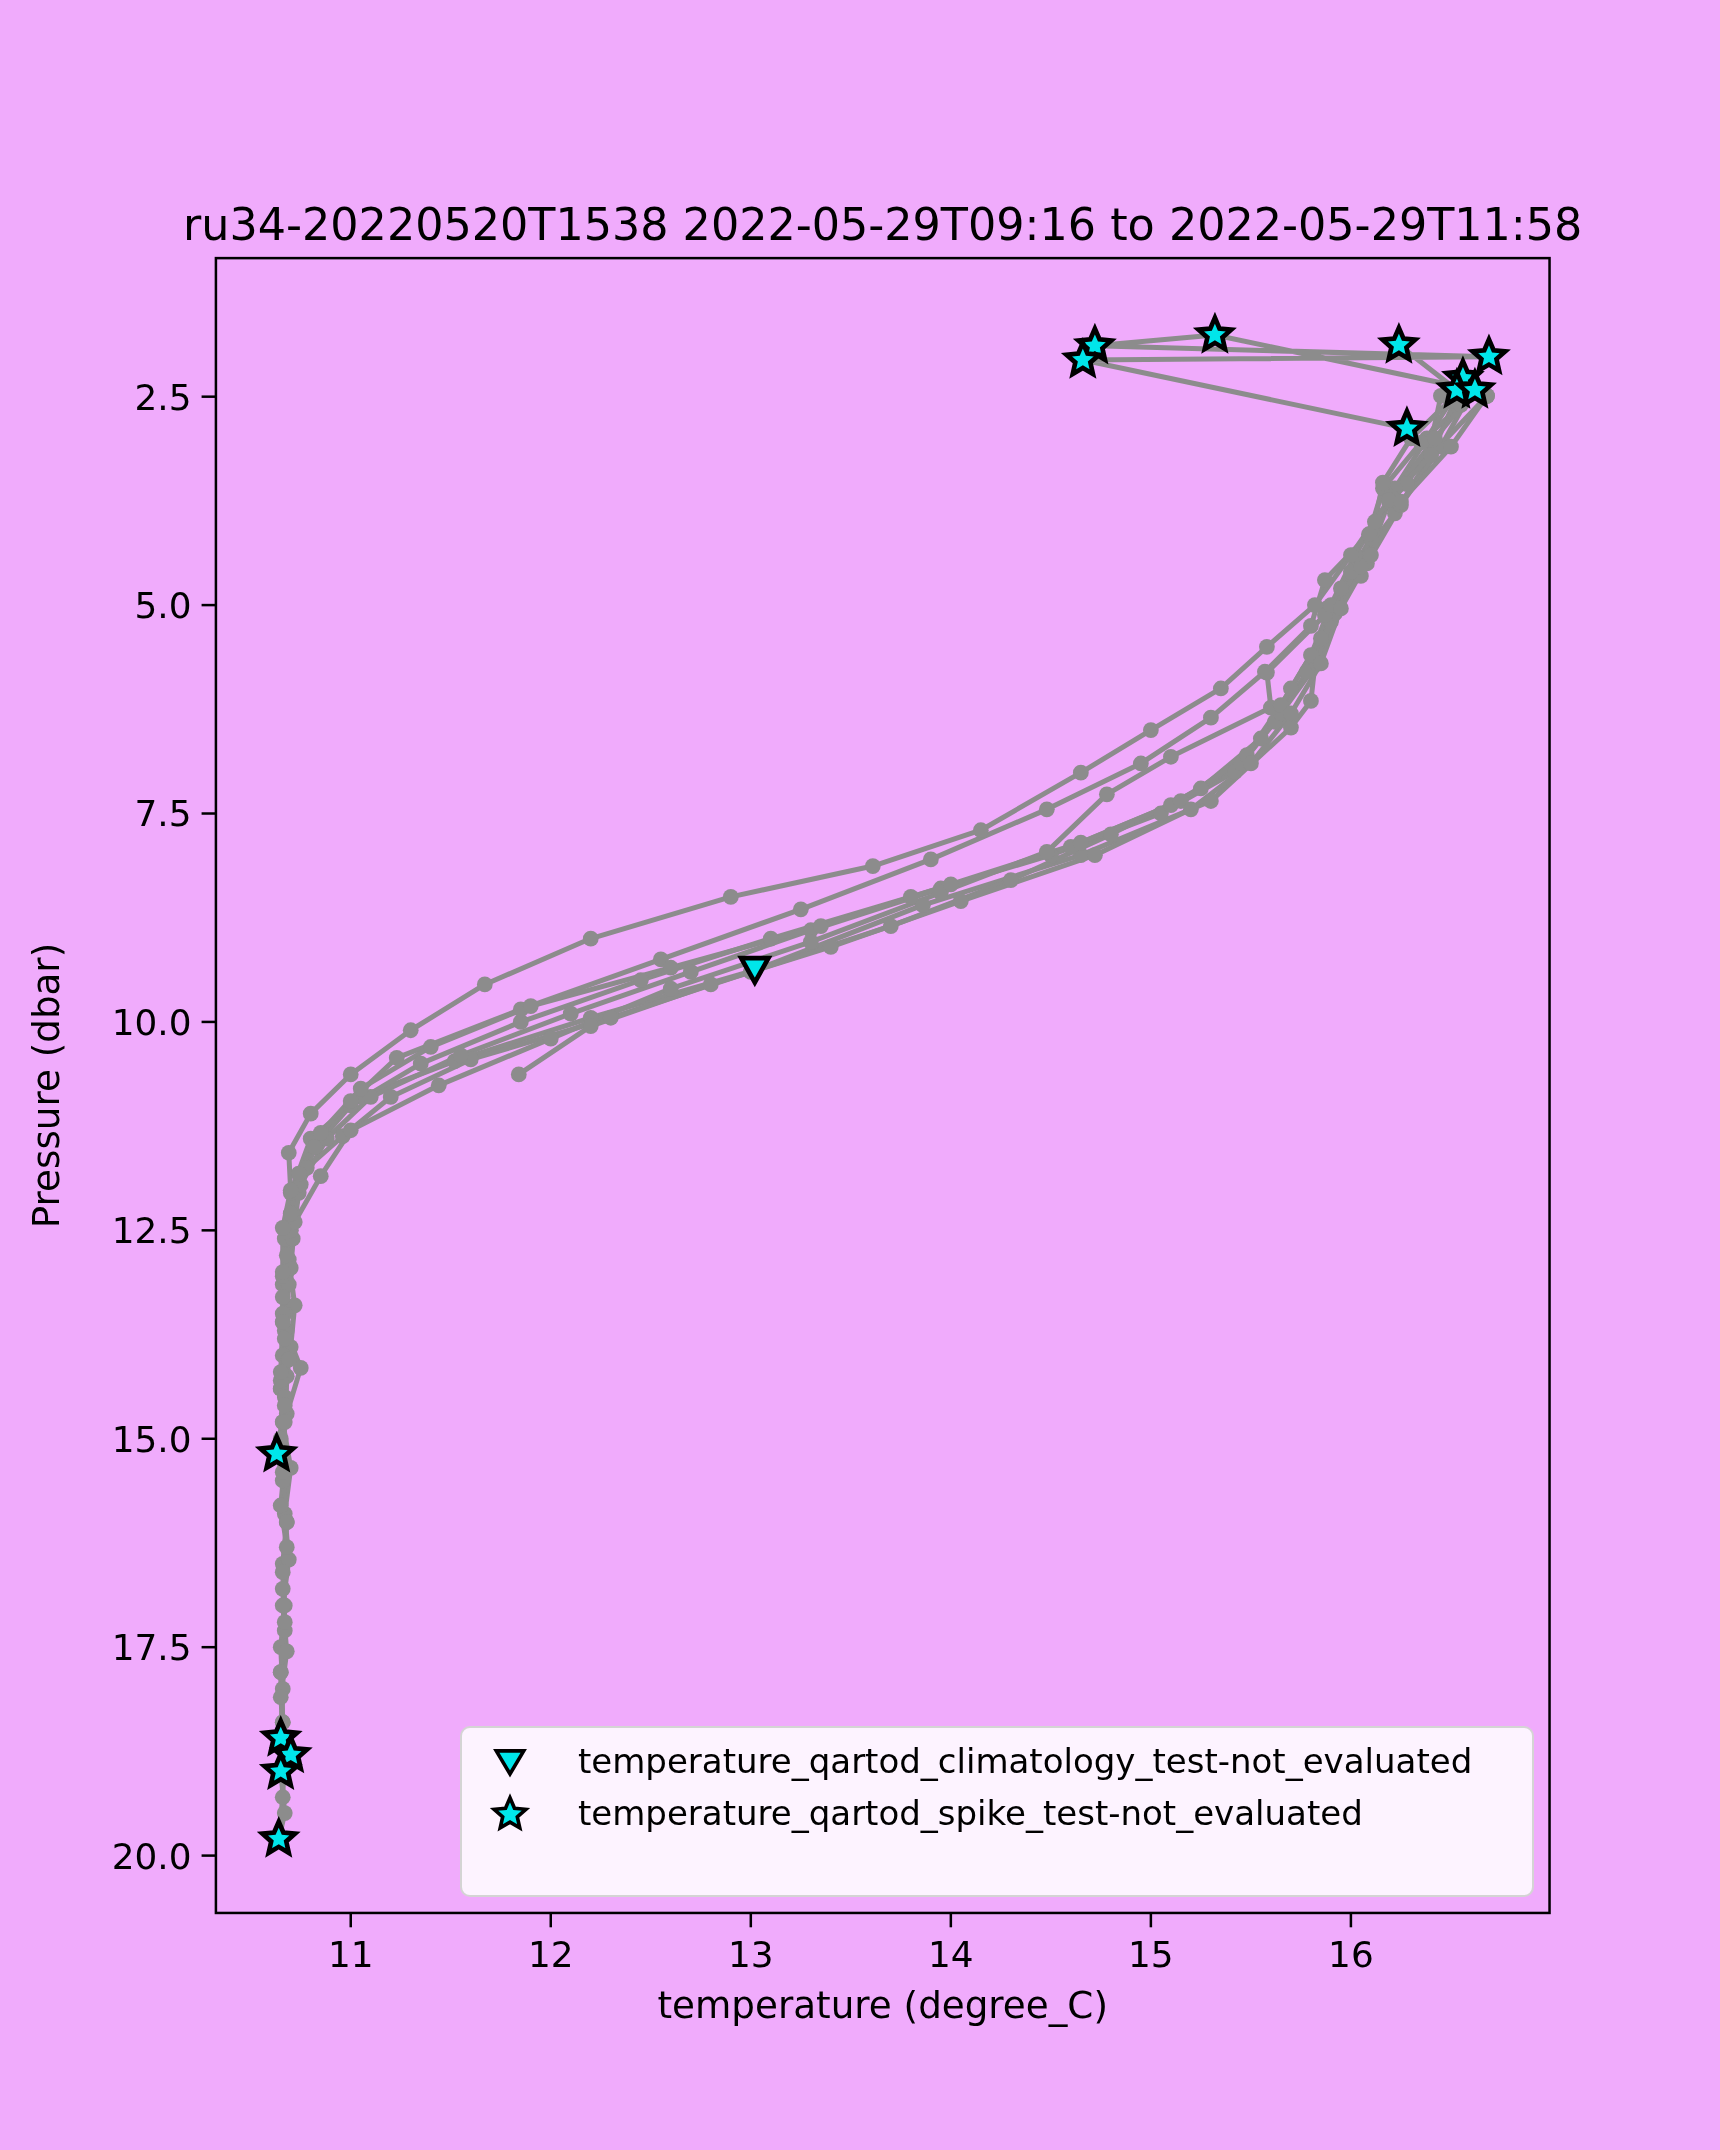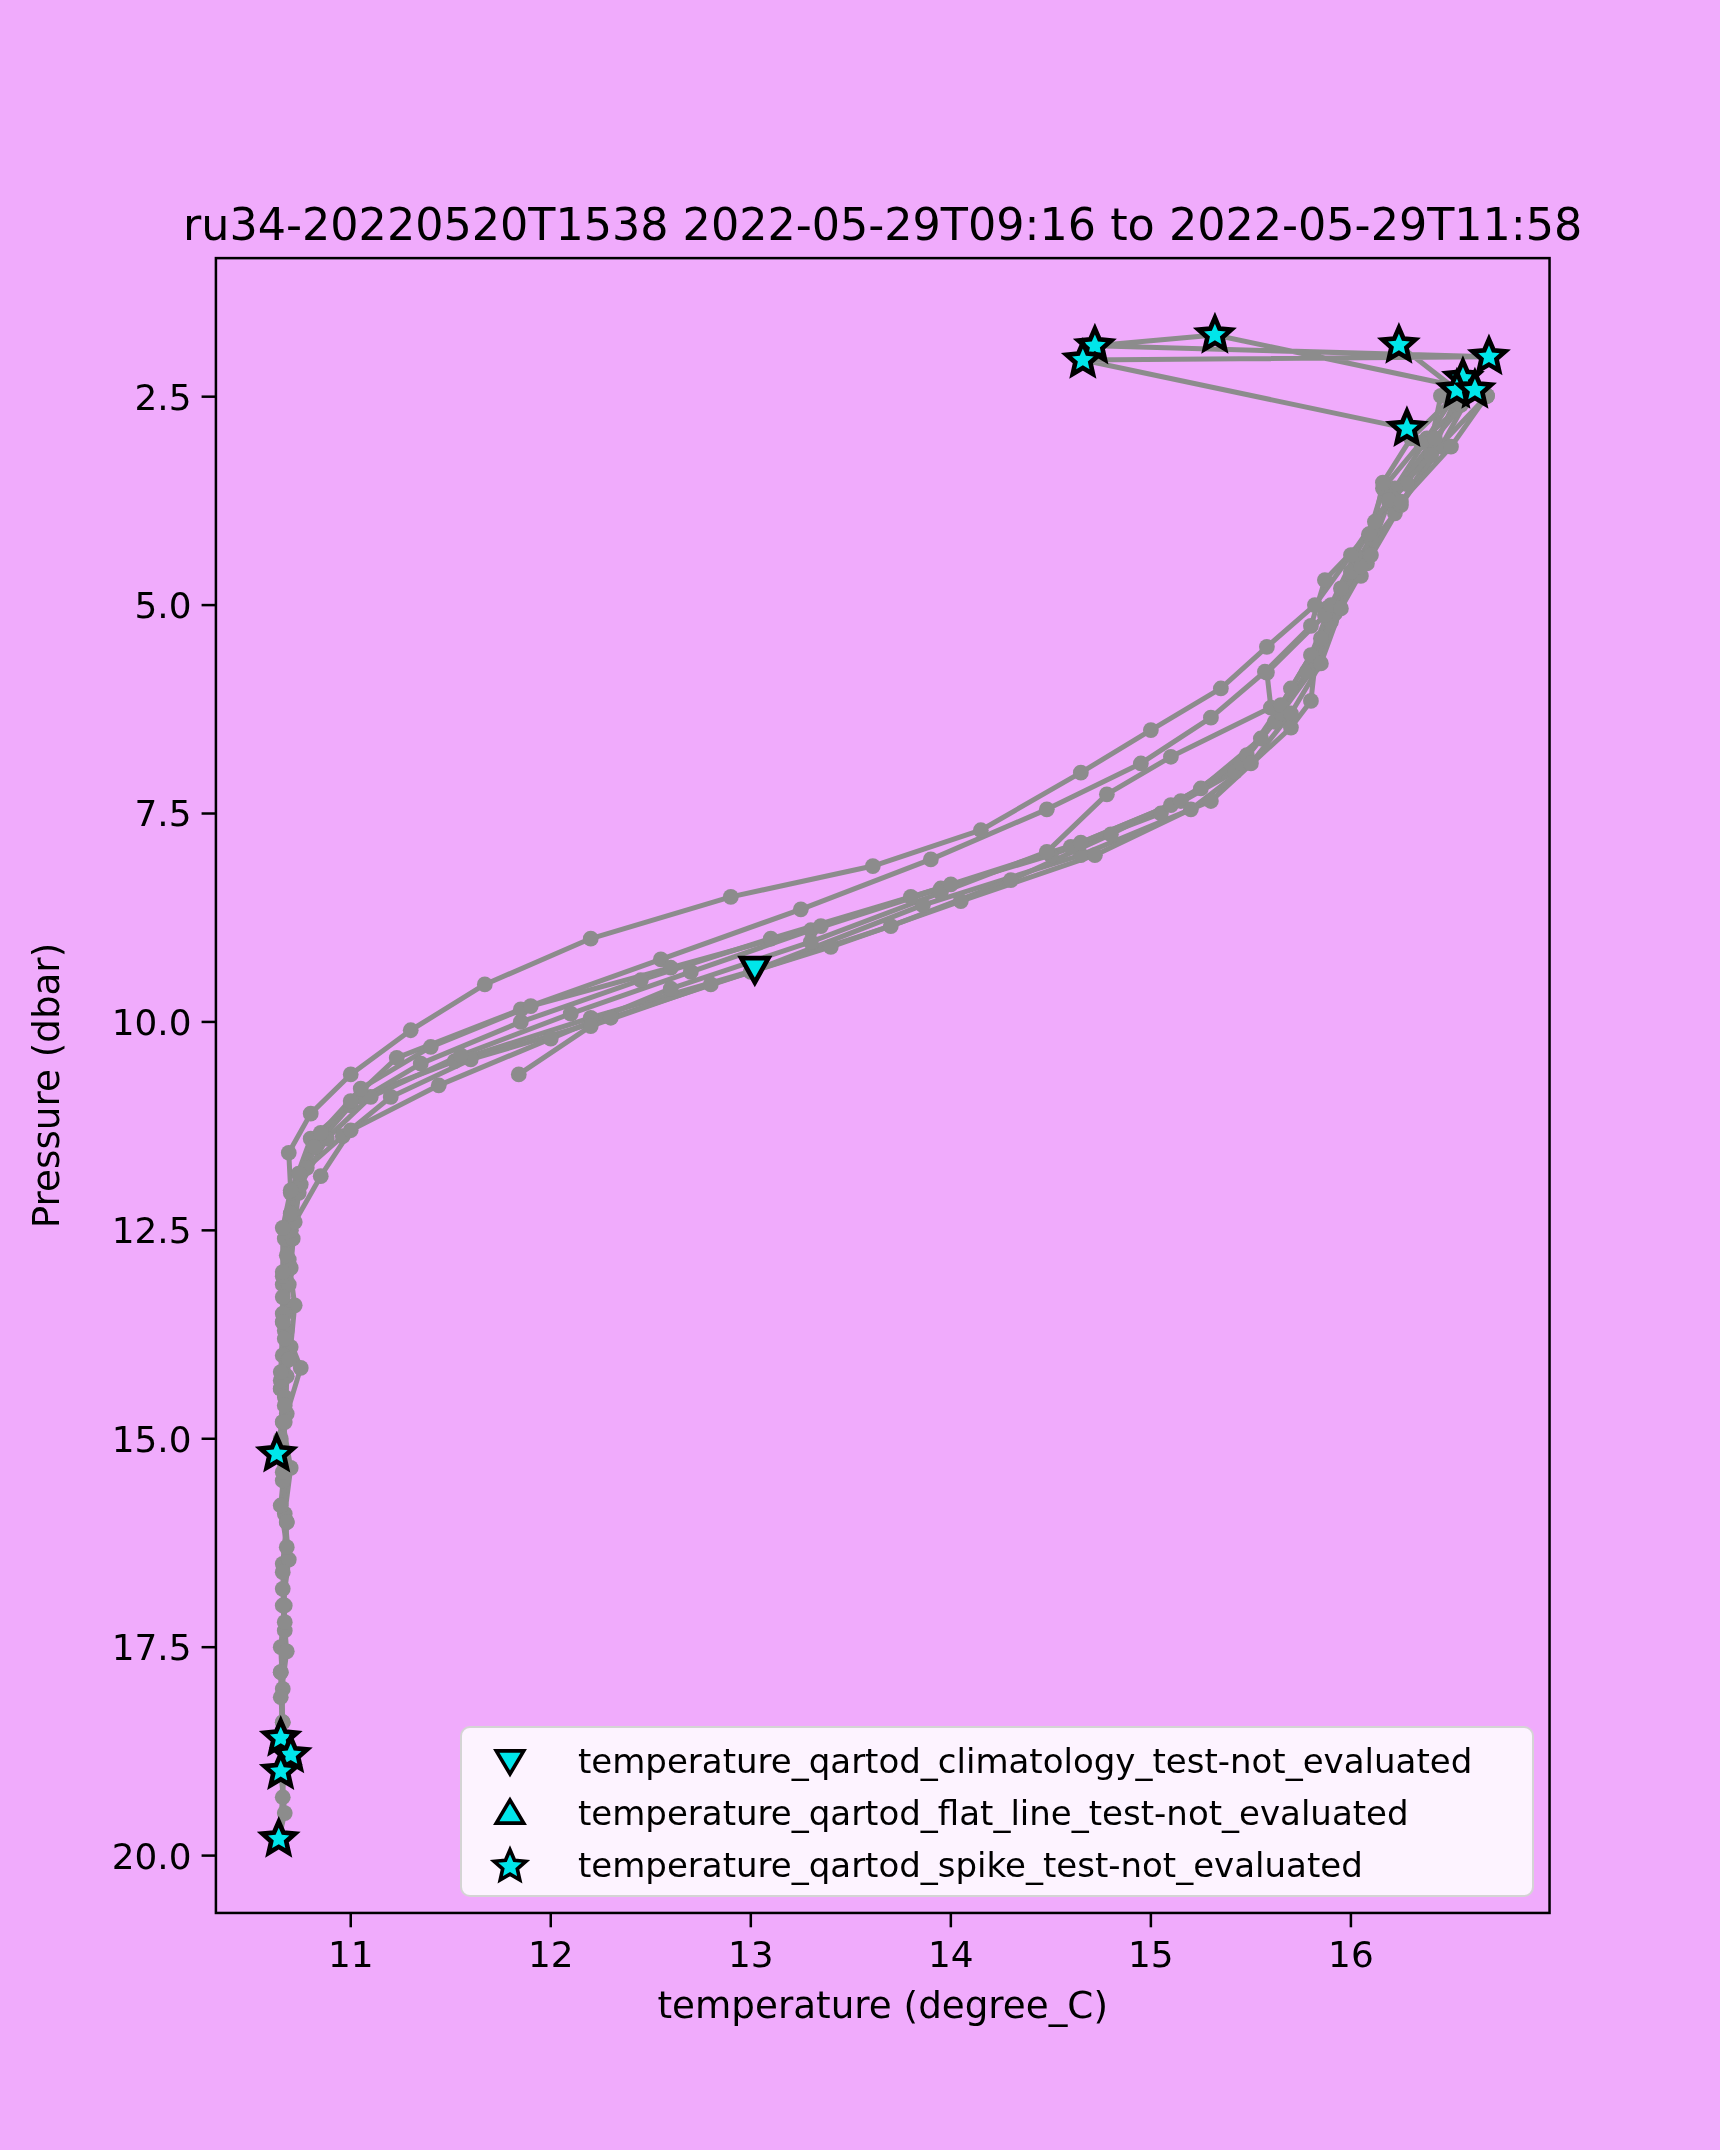--- a/index.html
+++ b/index.html
@@ -338,26 +338,20 @@
 
   <div class="legend-box">
     <div class="legend-row">
       <svg class="legend-marker" viewBox="-29 -29 58 58">
         <polygon points="-19,-14 19,-14 0,18" fill="#00e6ea" stroke="#000" stroke-width="5" stroke-linejoin="miter"></polygon>
       </svg>
       <span class="legend-label">temperature_qartod_climatology_test-not_evaluated</span>
     </div>
     <div class="legend-row">
       <svg class="legend-marker" viewBox="-29 -29 58 58">
-        <polygon points="0,-18 -19,14 19,14" fill="#00e6ea" stroke="#000" stroke-width="5" stroke-linejoin="miter"></polygon>
-      </svg>
-      <span class="legend-label">temperature_qartod_flat_line_test-not_evaluated</span>
-    </div>
-    <div class="legend-row">
-      <svg class="legend-marker" viewBox="-29 -29 58 58">
         <path id="legend-star" fill="#00e6ea" stroke="#000" stroke-width="5" stroke-linejoin="miter" d="M0.0,-21.0L6.2,-6.6L21.9,-5.1L10.1,5.3L13.5,20.6L0.0,12.6L-13.5,20.6L-10.1,5.3L-21.9,-5.1L-6.2,-6.6Z"></path>
       </svg>
       <span class="legend-label">temperature_qartod_spike_test-not_evaluated</span>
     </div>
   </div>
 
 </div>
 
 
 </body></html>

